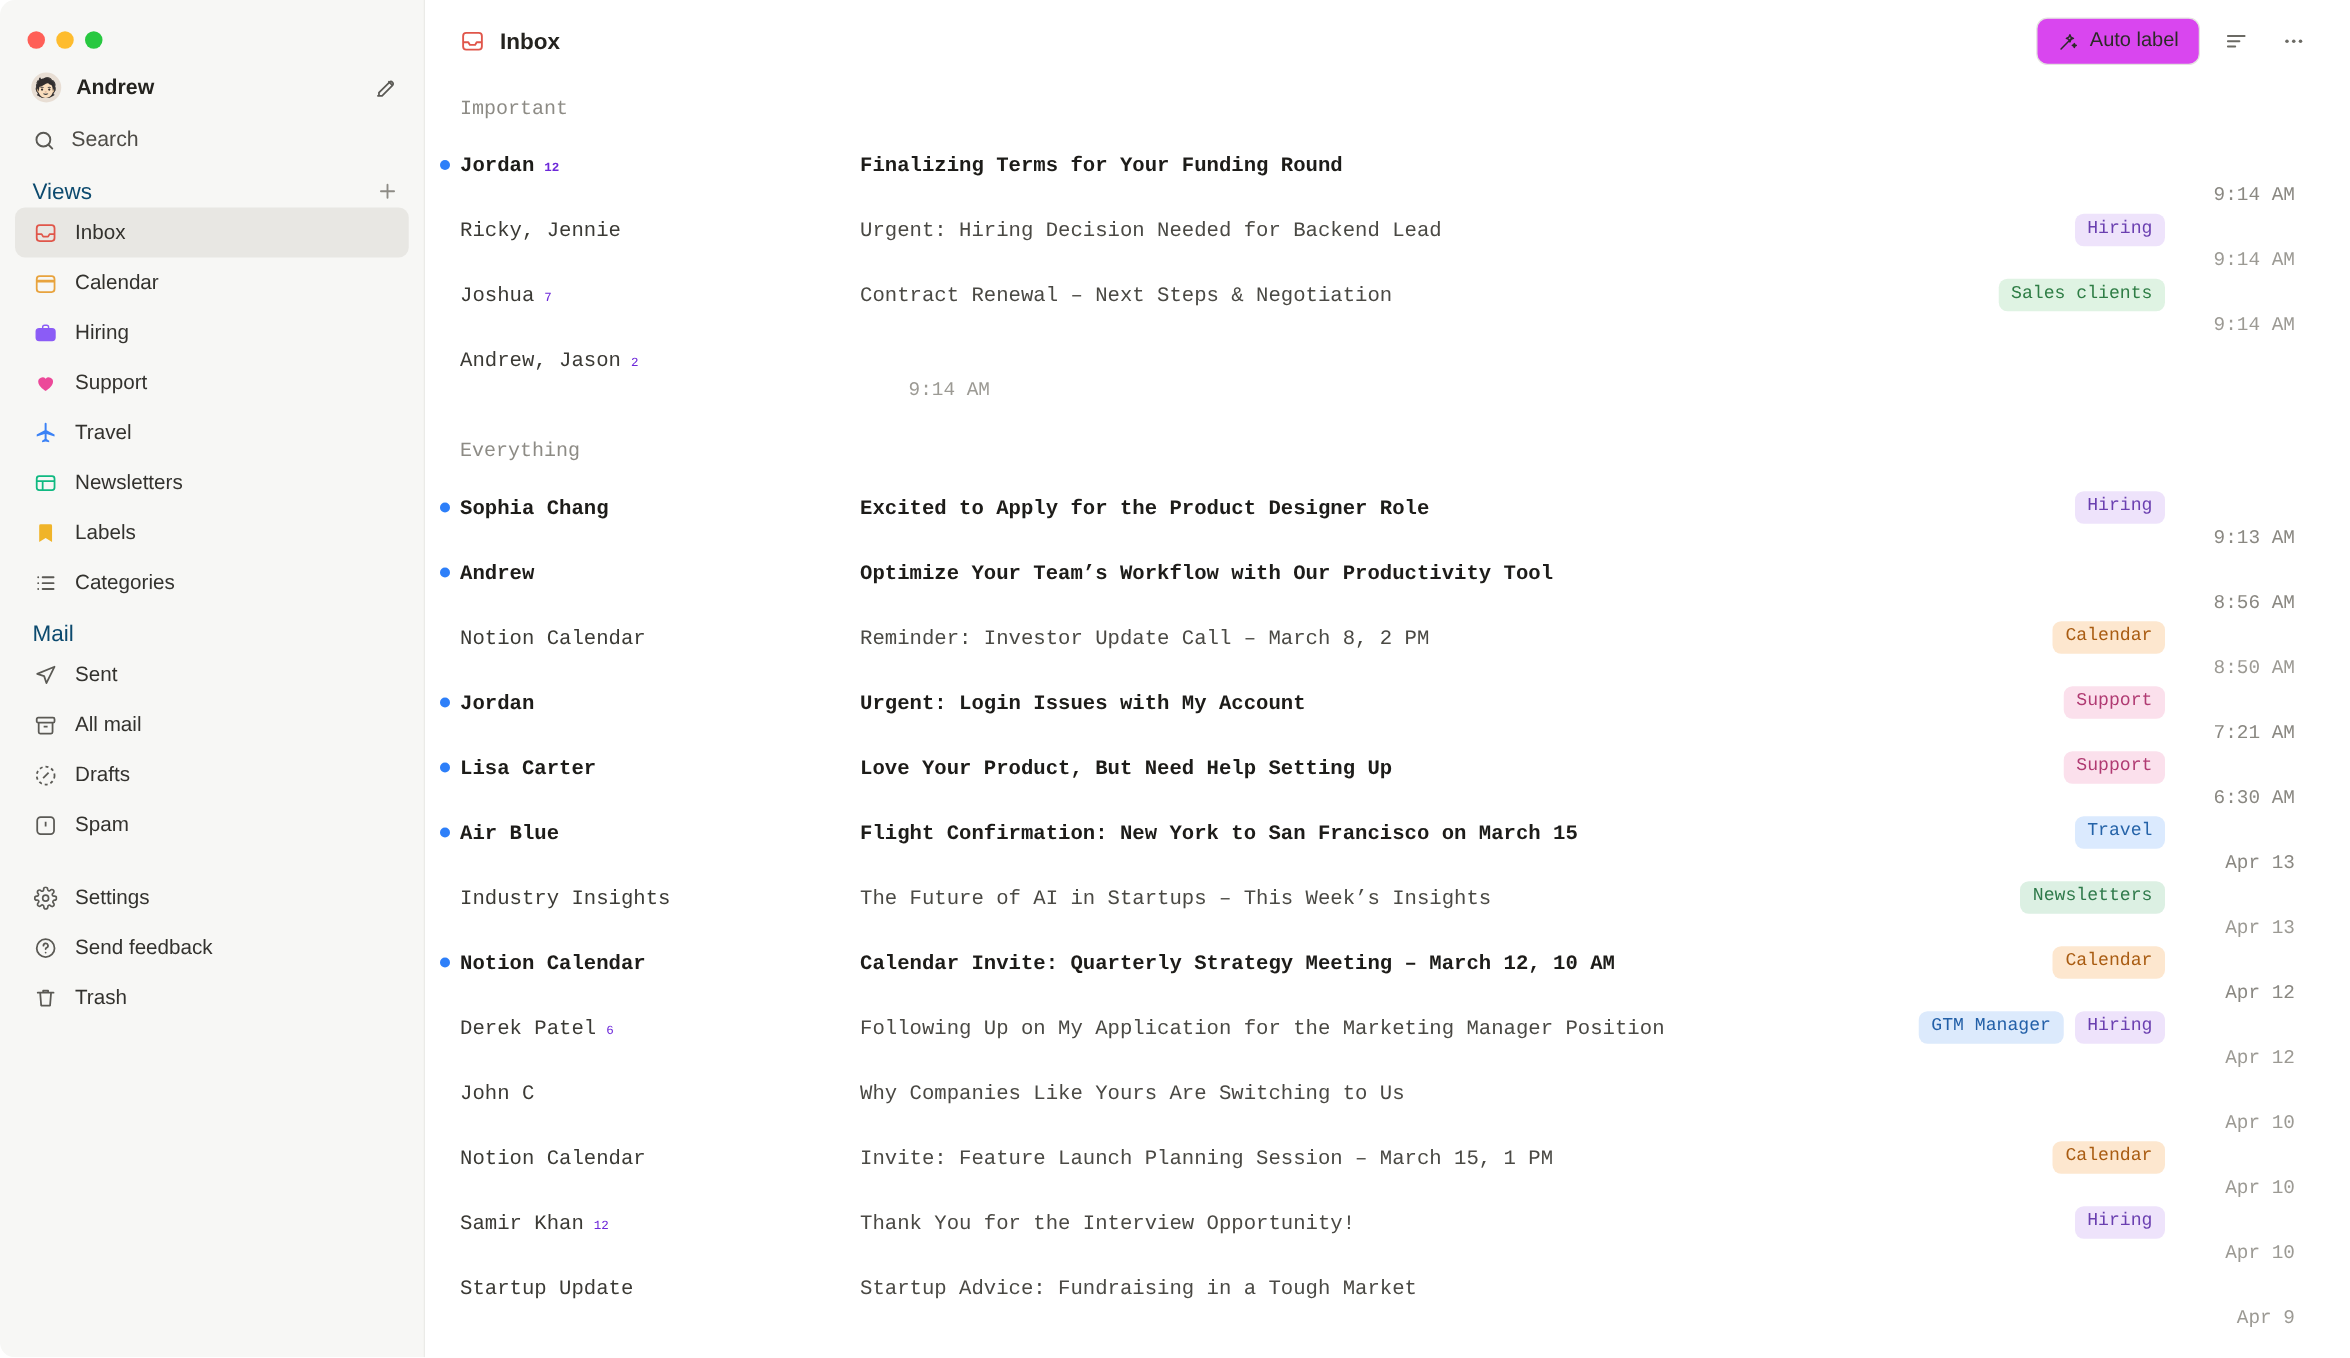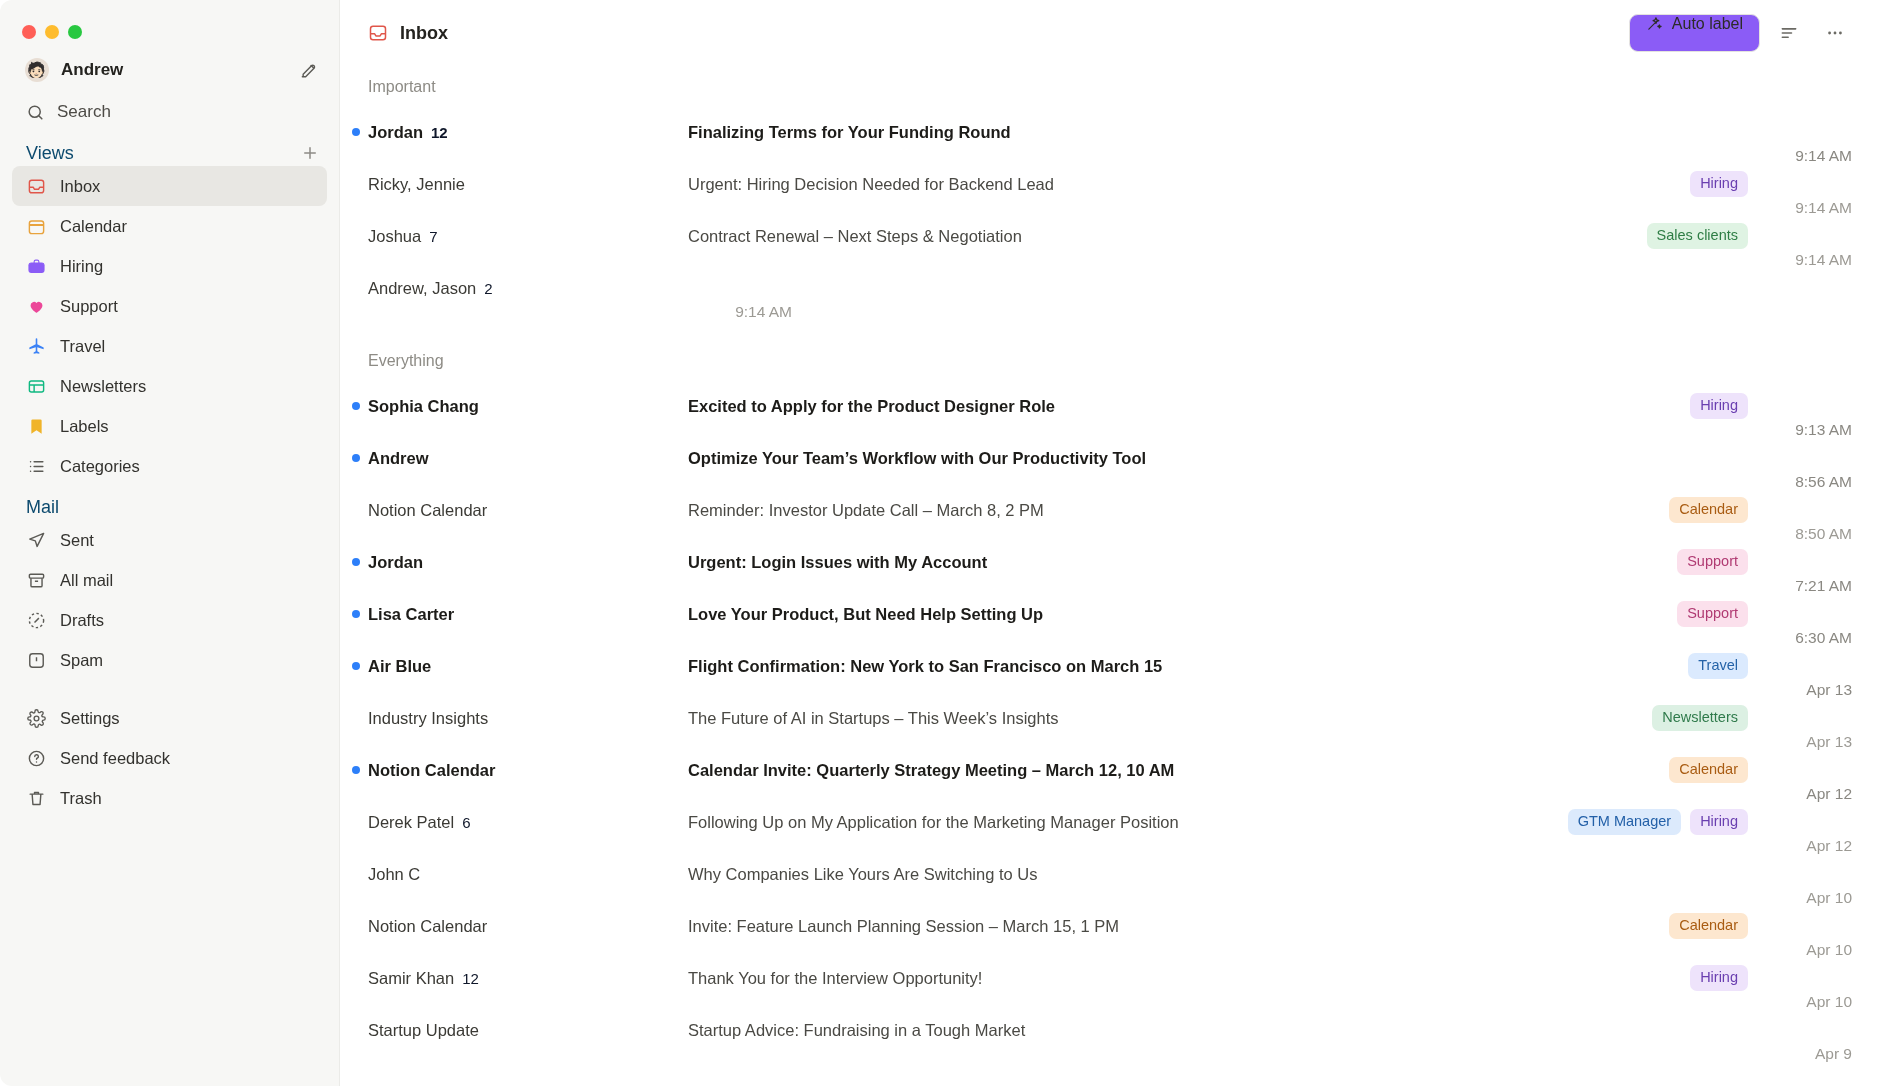--- a/index.html
+++ b/index.html
@@ -117,42 +117,43 @@
     gap: 12px;
     flex: 0 0 66px;
   }
   .topbar-title {
     font-size: 18px;
     font-weight: 600;
     color: #24231f;
   }
   .topbar-spacer { flex: 1; }
   .autolabel-btn {
-    display: flex; align-items: flex-start; gap: 9px;
+    display: flex; align-items: center; gap: 9px;
     height: 38px;
     padding: 0 16px;
     border: 1px solid #e4e3df;
     border-radius: 9px;
-    background: #8b5cf6;
+    background: #d946ef;
     font-size: 16px;
     color: #2c2b27;
     cursor: pointer;
   }
   .icon-btn {
     width: 34px; height: 34px;
     display: flex; align-items: center; justify-content: center;
     color: #6b6a64;
     border-radius: 7px;
     cursor: pointer;
   }
 
   .list {
     flex: 1;
     overflow: hidden;
-    padding: 0 0 0 0;
+    padding: 0 16px 0 0;
+    font-family: Liberation Mono, monospace;
   }
   .group-title {
     font-size: 16px;
     color: #8d8b85;
     padding: 12px 0 10px 28px;
   }
   .group-gap { height: 26px; }
 
   .row {
     display: flex;
@@ -180,21 +181,21 @@
     flex: 0 0 320px;
     display: flex;
     align-items: baseline;
     gap: 8px;
     font-size: 16.5px;
     color: #3b3a35;
     overflow: hidden;
     white-space: nowrap;
     text-align: center;
   }
-  .sender .cnt { font-size: 15px; color: #0f172a; }
+  .sender .cnt { font-size: 10px; color: #6d28d9; }
   .row.unread .sender { font-weight: 700; color: #1d1c19; }
 
   .subject {
     flex: 1;
     font-size: 16.5px;
     color: #4a4944;
     white-space: nowrap;
     overflow: hidden;
     text-overflow: ellipsis;
     padding-right: 16px;

